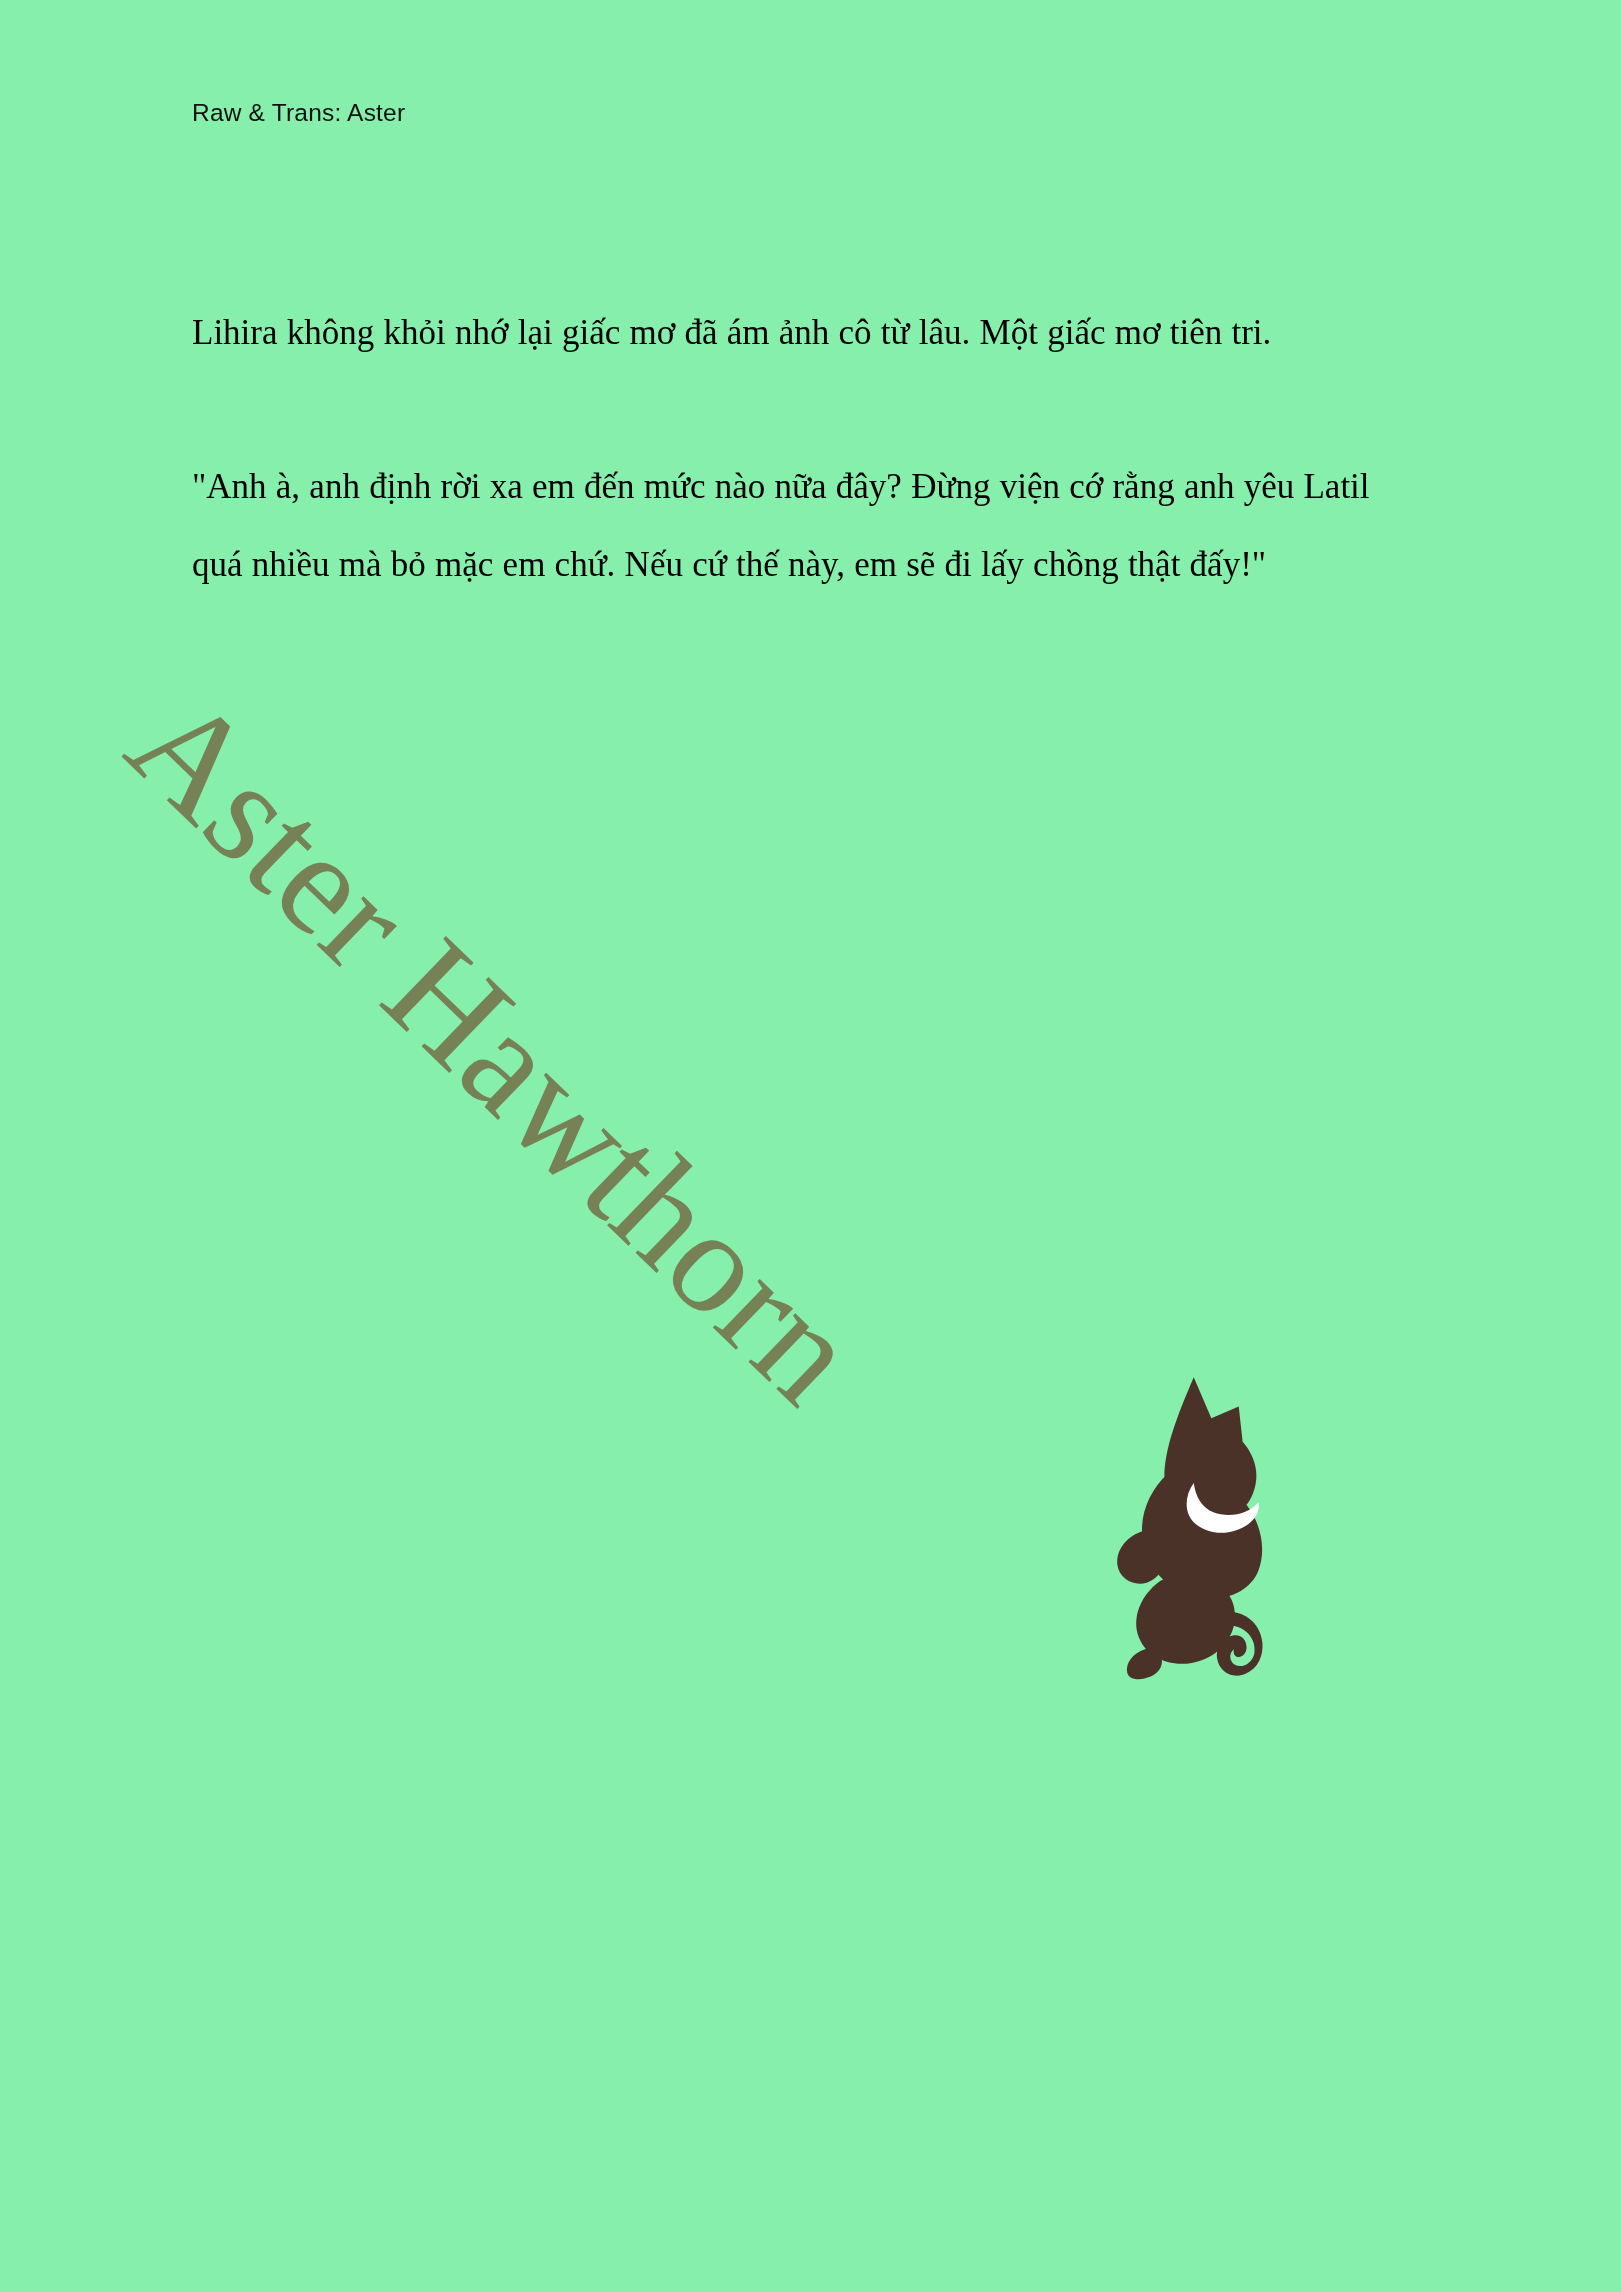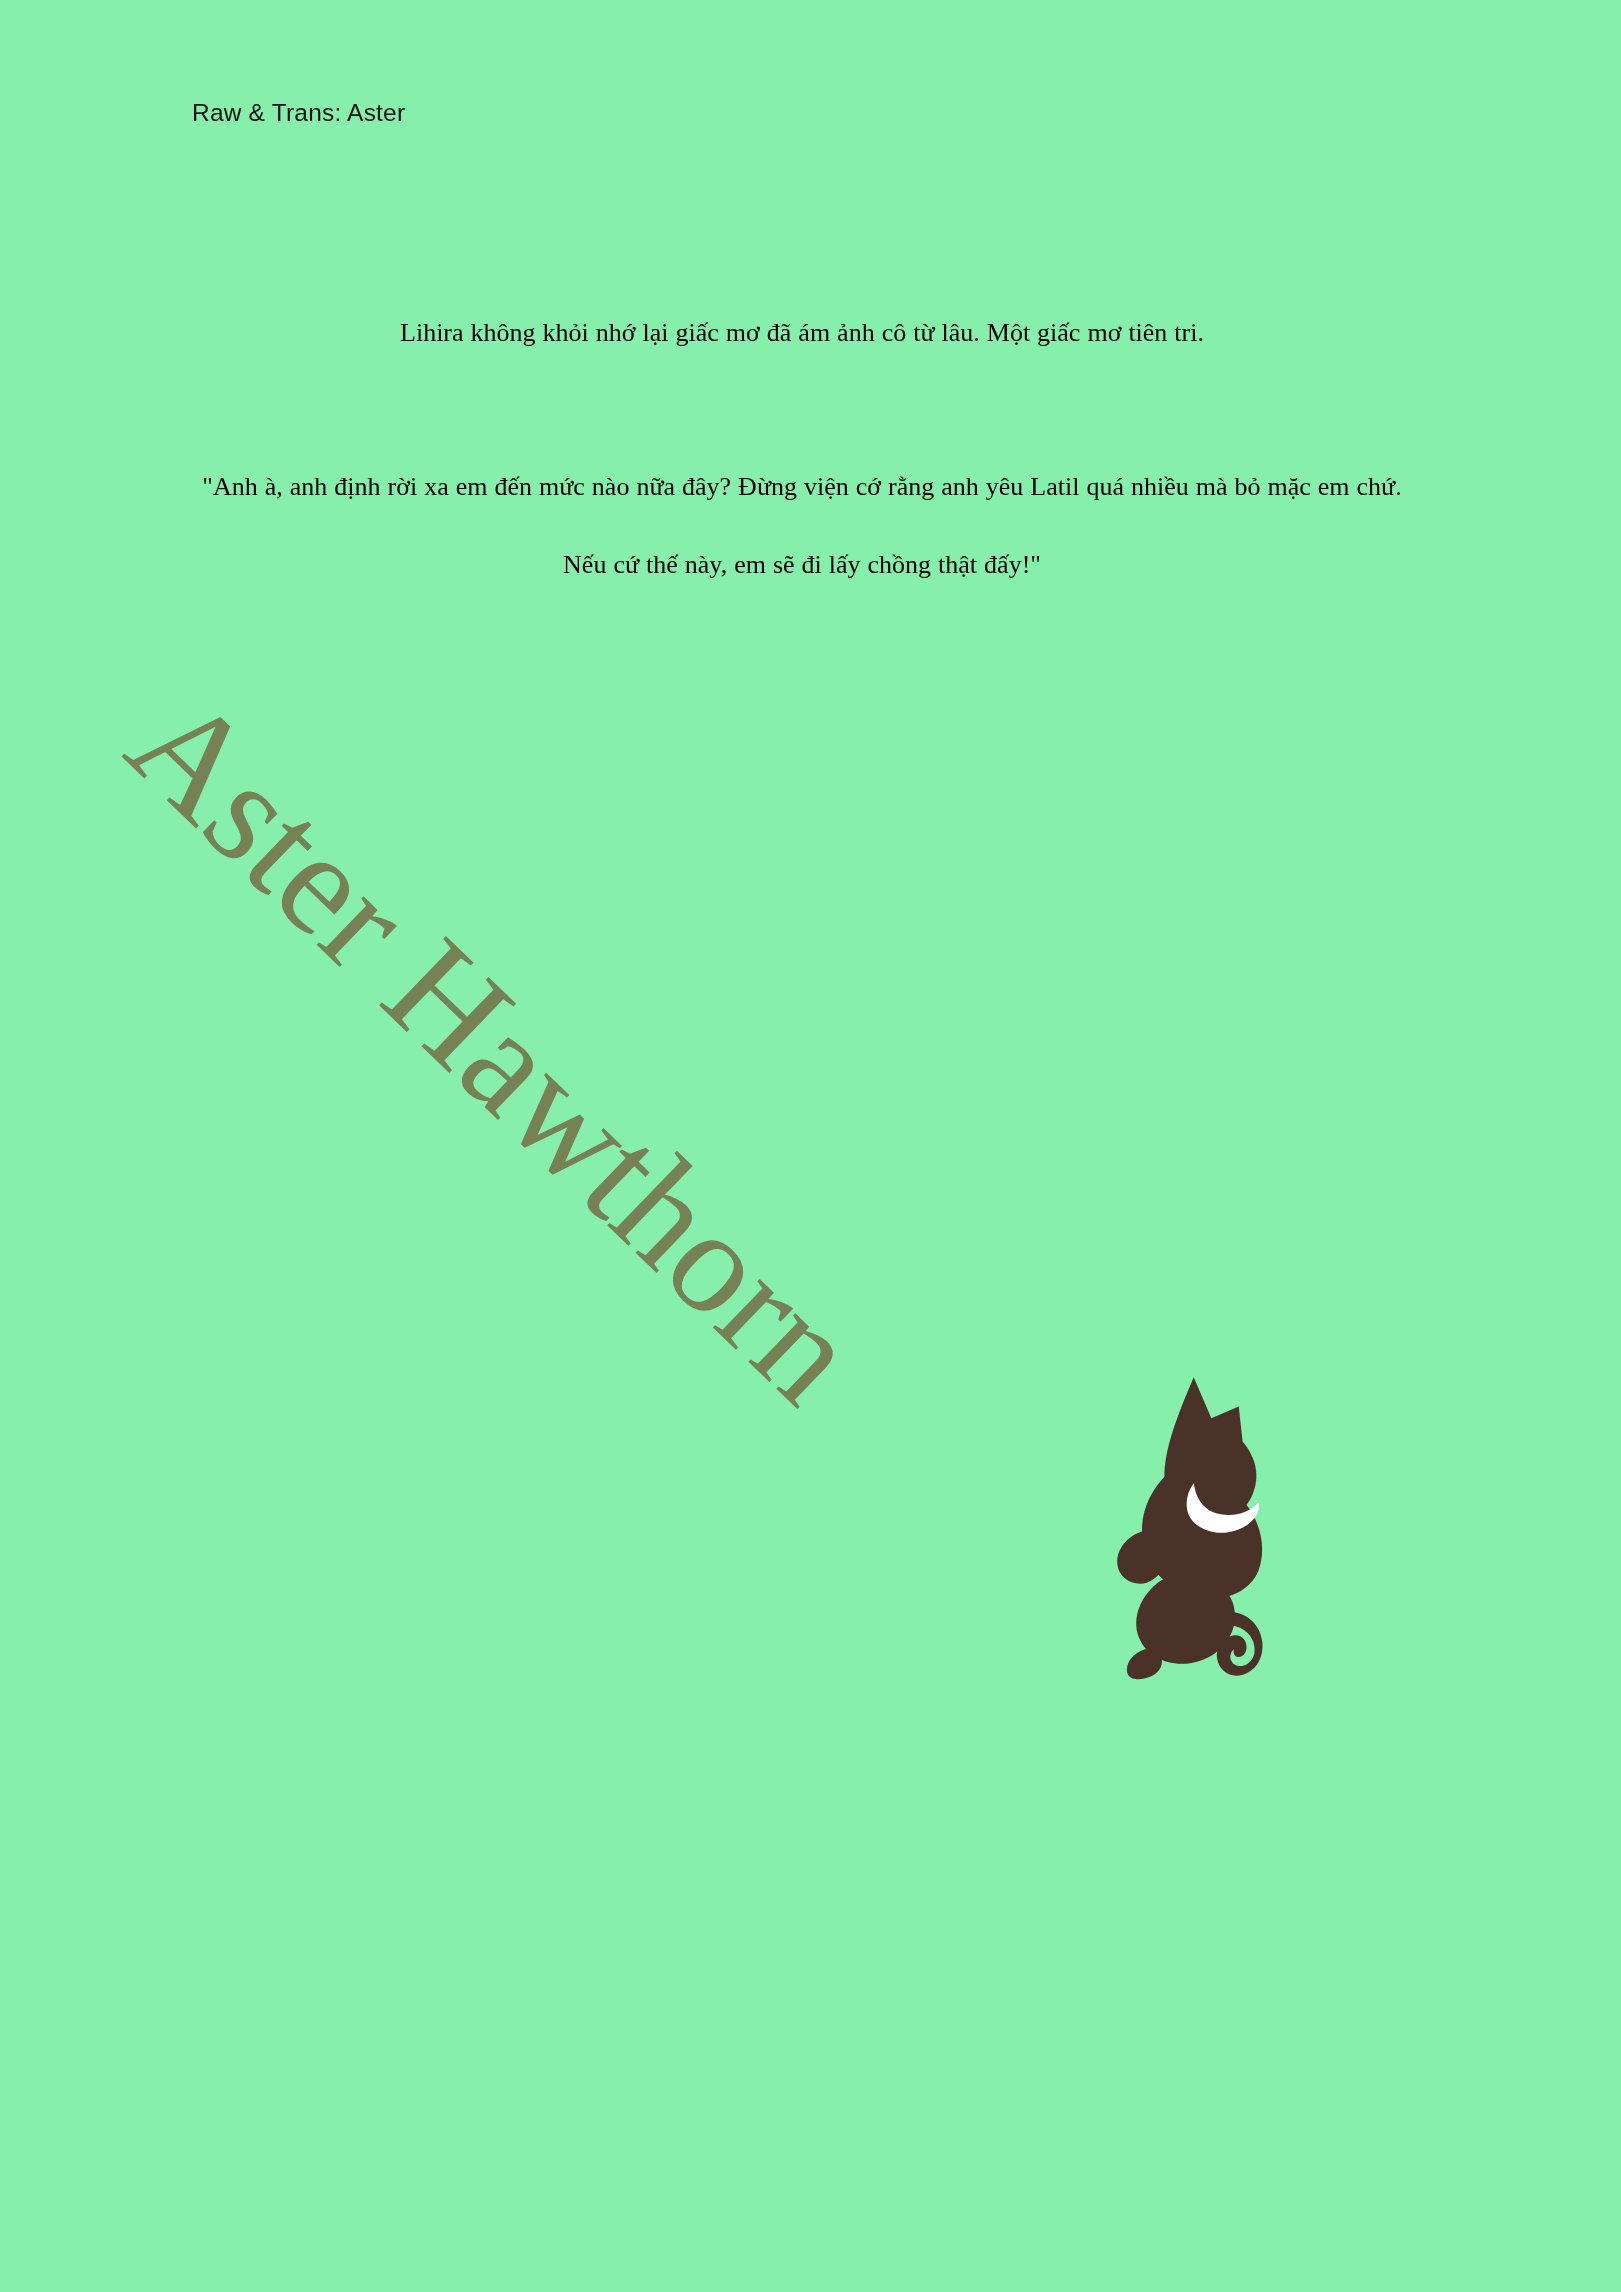--- a/index.html
+++ b/index.html
@@ -71,25 +71,25 @@
   
   .content {
     position: absolute;
     left: 192px;
     top: 294px;
     width: 1220px;
     z-index: 2;
   }
   .para {
     font-family: "Liberation Serif", "DejaVu Serif", serif;
-    font-size: 26px;
+    font-size: 35px;
     line-height: 78px;
     color: #000000;
     margin: 0 0 76px 0;
-    text-align: center;
+    text-align: left;
     word-spacing: 0.5px;
   }
   .para:last-child { margin-bottom: 0; }
 </style>
 </head>
 <body>
 
 <div class="page">
 
   <div class="page-header">Raw &amp; Trans: Aster</div>

